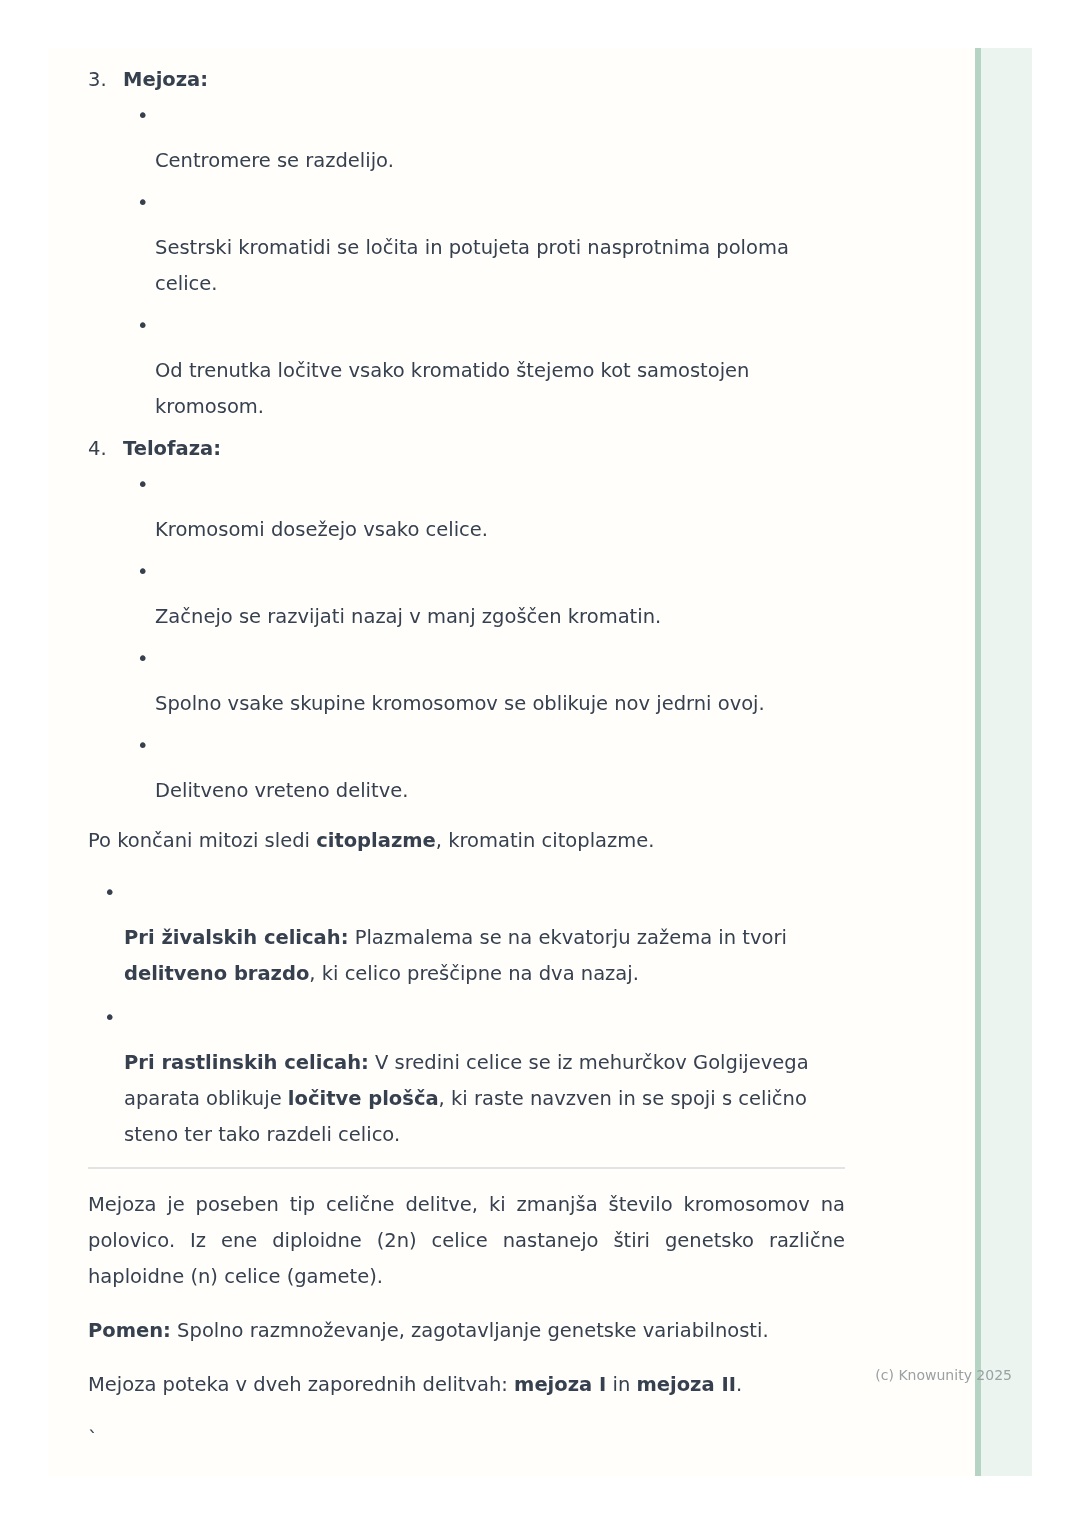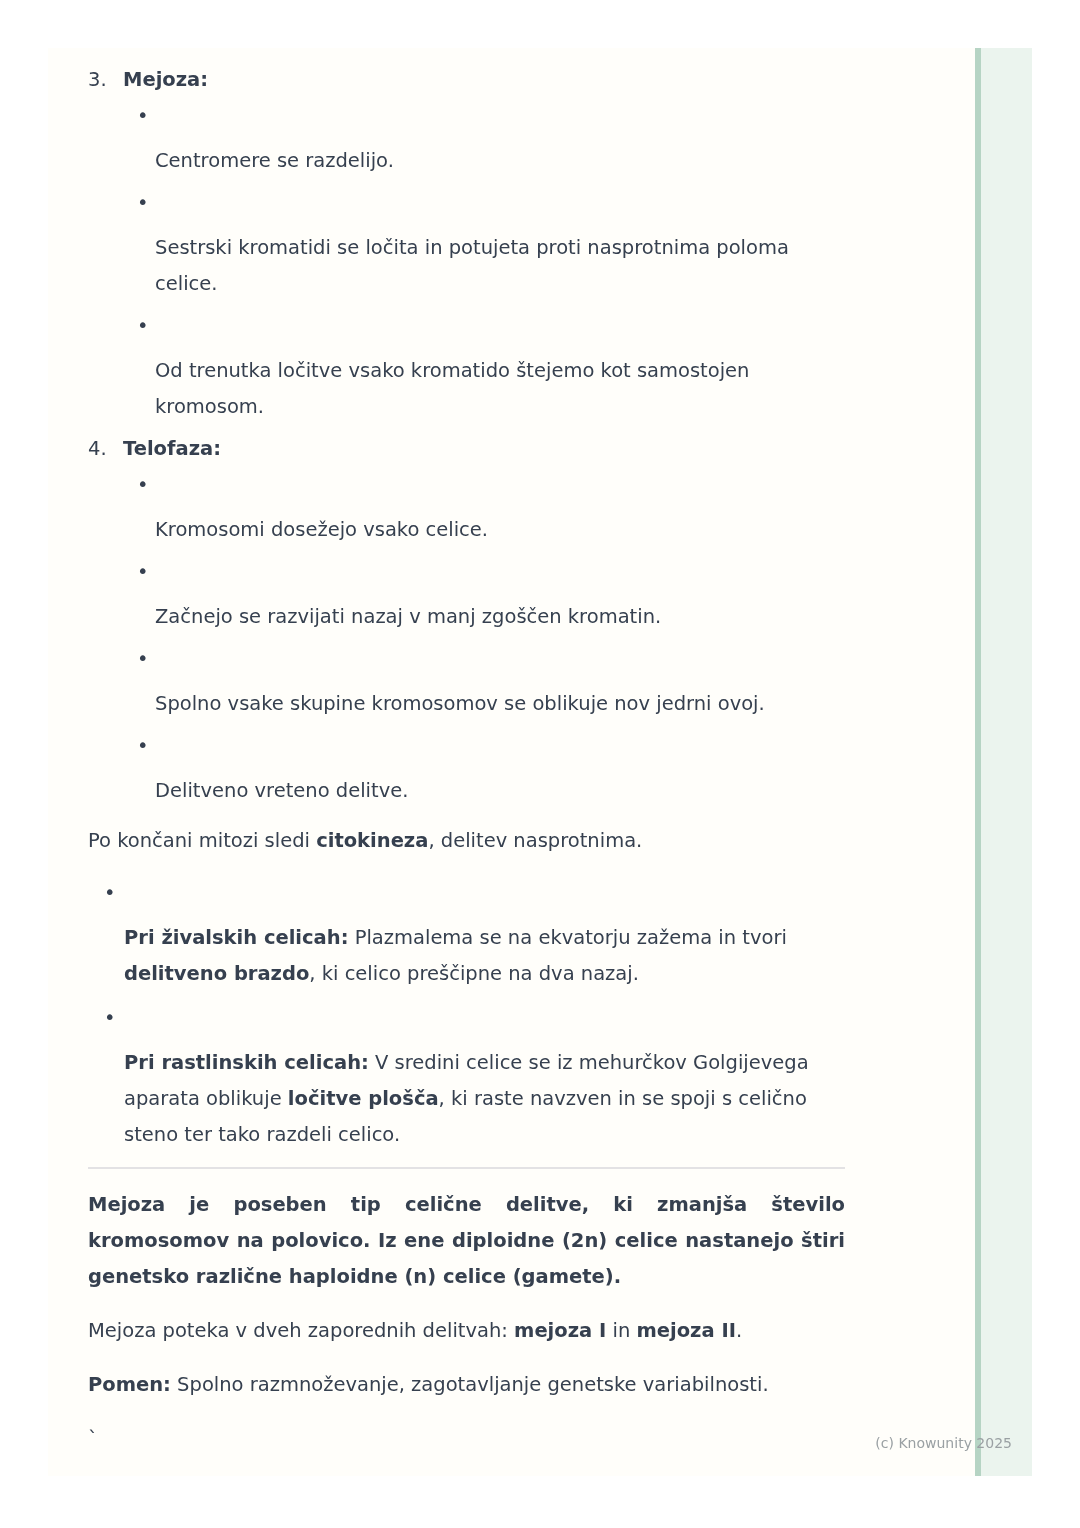--- a/index.html
+++ b/index.html
@@ -47,29 +47,29 @@
   .ulist{margin-top:16px;}
   .numblock + .ulist, .para + .ulist{margin-top:16px;}
   .b1{display:flex;margin-bottom:8px;padding-left:16px;}
   .b1 .dot{width:20px;flex:none;}
   .btxt{flex:1;margin-top:45px;}
   .b{font-weight:bold;}
   
   .para{margin-top:18px;}
   .numblock + .para{margin-top:14px;}
   .heading + .para{margin-top:28px;}
-  .just{text-align:justify;font-weight:bold;}
+  .just{text-align:justify;}
   
   .hr{border:none;height:2px;background:var(--divider);margin:14px 0 0 0;width:100%;}
   .heading{
     margin-top:22px;color:var(--accent-green);
     font-size:30px;line-height:42px;font-weight:600;
   }
   .watermark{
-    position:absolute;top:1433px;right:68px;
+    position:absolute;top:1365px;right:68px;
     font-size:14px;line-height:20px;color:var(--watermark);
   }
 </style>
 </head>
 <body>
 
 <div class="page">
   <div class="content" id="content">
       <div class="numblock">
         <div class="numrow">
@@ -108,34 +108,34 @@
           <div class="nb">
             <span class="dot">•</span>
             <div class="btxt"><span>Spolno vsake skupine kromosomov se oblikuje nov jedrni ovoj.</span></div>
           </div>
           <div class="nb">
             <span class="dot">•</span>
             <div class="btxt"><span>Delitveno vreteno delitve.</span></div>
           </div>
         </div>
       </div>
-      <div class="para"><span>Po končani mitozi sledi </span><span class="b">citokineza</span><span>, delitev nasprotnima.</span></div>
+      <div class="para"><span>Po končani mitozi sledi </span><span class="b">citoplazme</span><span>, kromatin citoplazme.</span></div>
       <div class="ulist">
         <div class="b1">
           <span class="dot">•</span>
           <div class="btxt"><span class="b">Pri živalskih celicah:</span><span> Plazmalema se na ekvatorju zažema in tvori </span><span class="b">delitveno brazdo</span><span>, ki celico preščipne na dva nazaj.</span></div>
         </div>
         <div class="b1">
           <span class="dot">•</span>
           <div class="btxt"><span class="b">Pri rastlinskih celicah:</span><span> V sredini celice se iz mehurčkov Golgijevega aparata oblikuje </span><span class="b">ločitve plošča</span><span>, ki raste navzven in se spoji s celično steno ter tako razdeli celico.</span></div>
         </div>
       </div>
       <div class="hr"></div>
       <div class="para just"><span>Mejoza je poseben tip celične delitve, ki zmanjša število kromosomov na polovico. Iz ene diploidne (2n) celice nastanejo štiri genetsko različne haploidne (n) celice (gamete).</span></div>
+      <div class="para"><span class="b">Pomen:</span><span> Spolno razmnoževanje, zagotavljanje genetske variabilnosti.</span></div>
       <div class="para"><span>Mejoza poteka v dveh zaporednih delitvah: </span><span class="b">mejoza I</span><span> in </span><span class="b">mejoza II</span><span>.</span></div>
-      <div class="para"><span class="b">Pomen:</span><span> Spolno razmnoževanje, zagotavljanje genetske variabilnosti.</span></div>
       <div class="para"><span>`</span></div>
     </div>
   <div class="edge-line"></div>
   <div class="edge-panel"></div>
 </div>
 
 <div class="watermark">(c) Knowunity 2025</div>
 
 </body></html>

